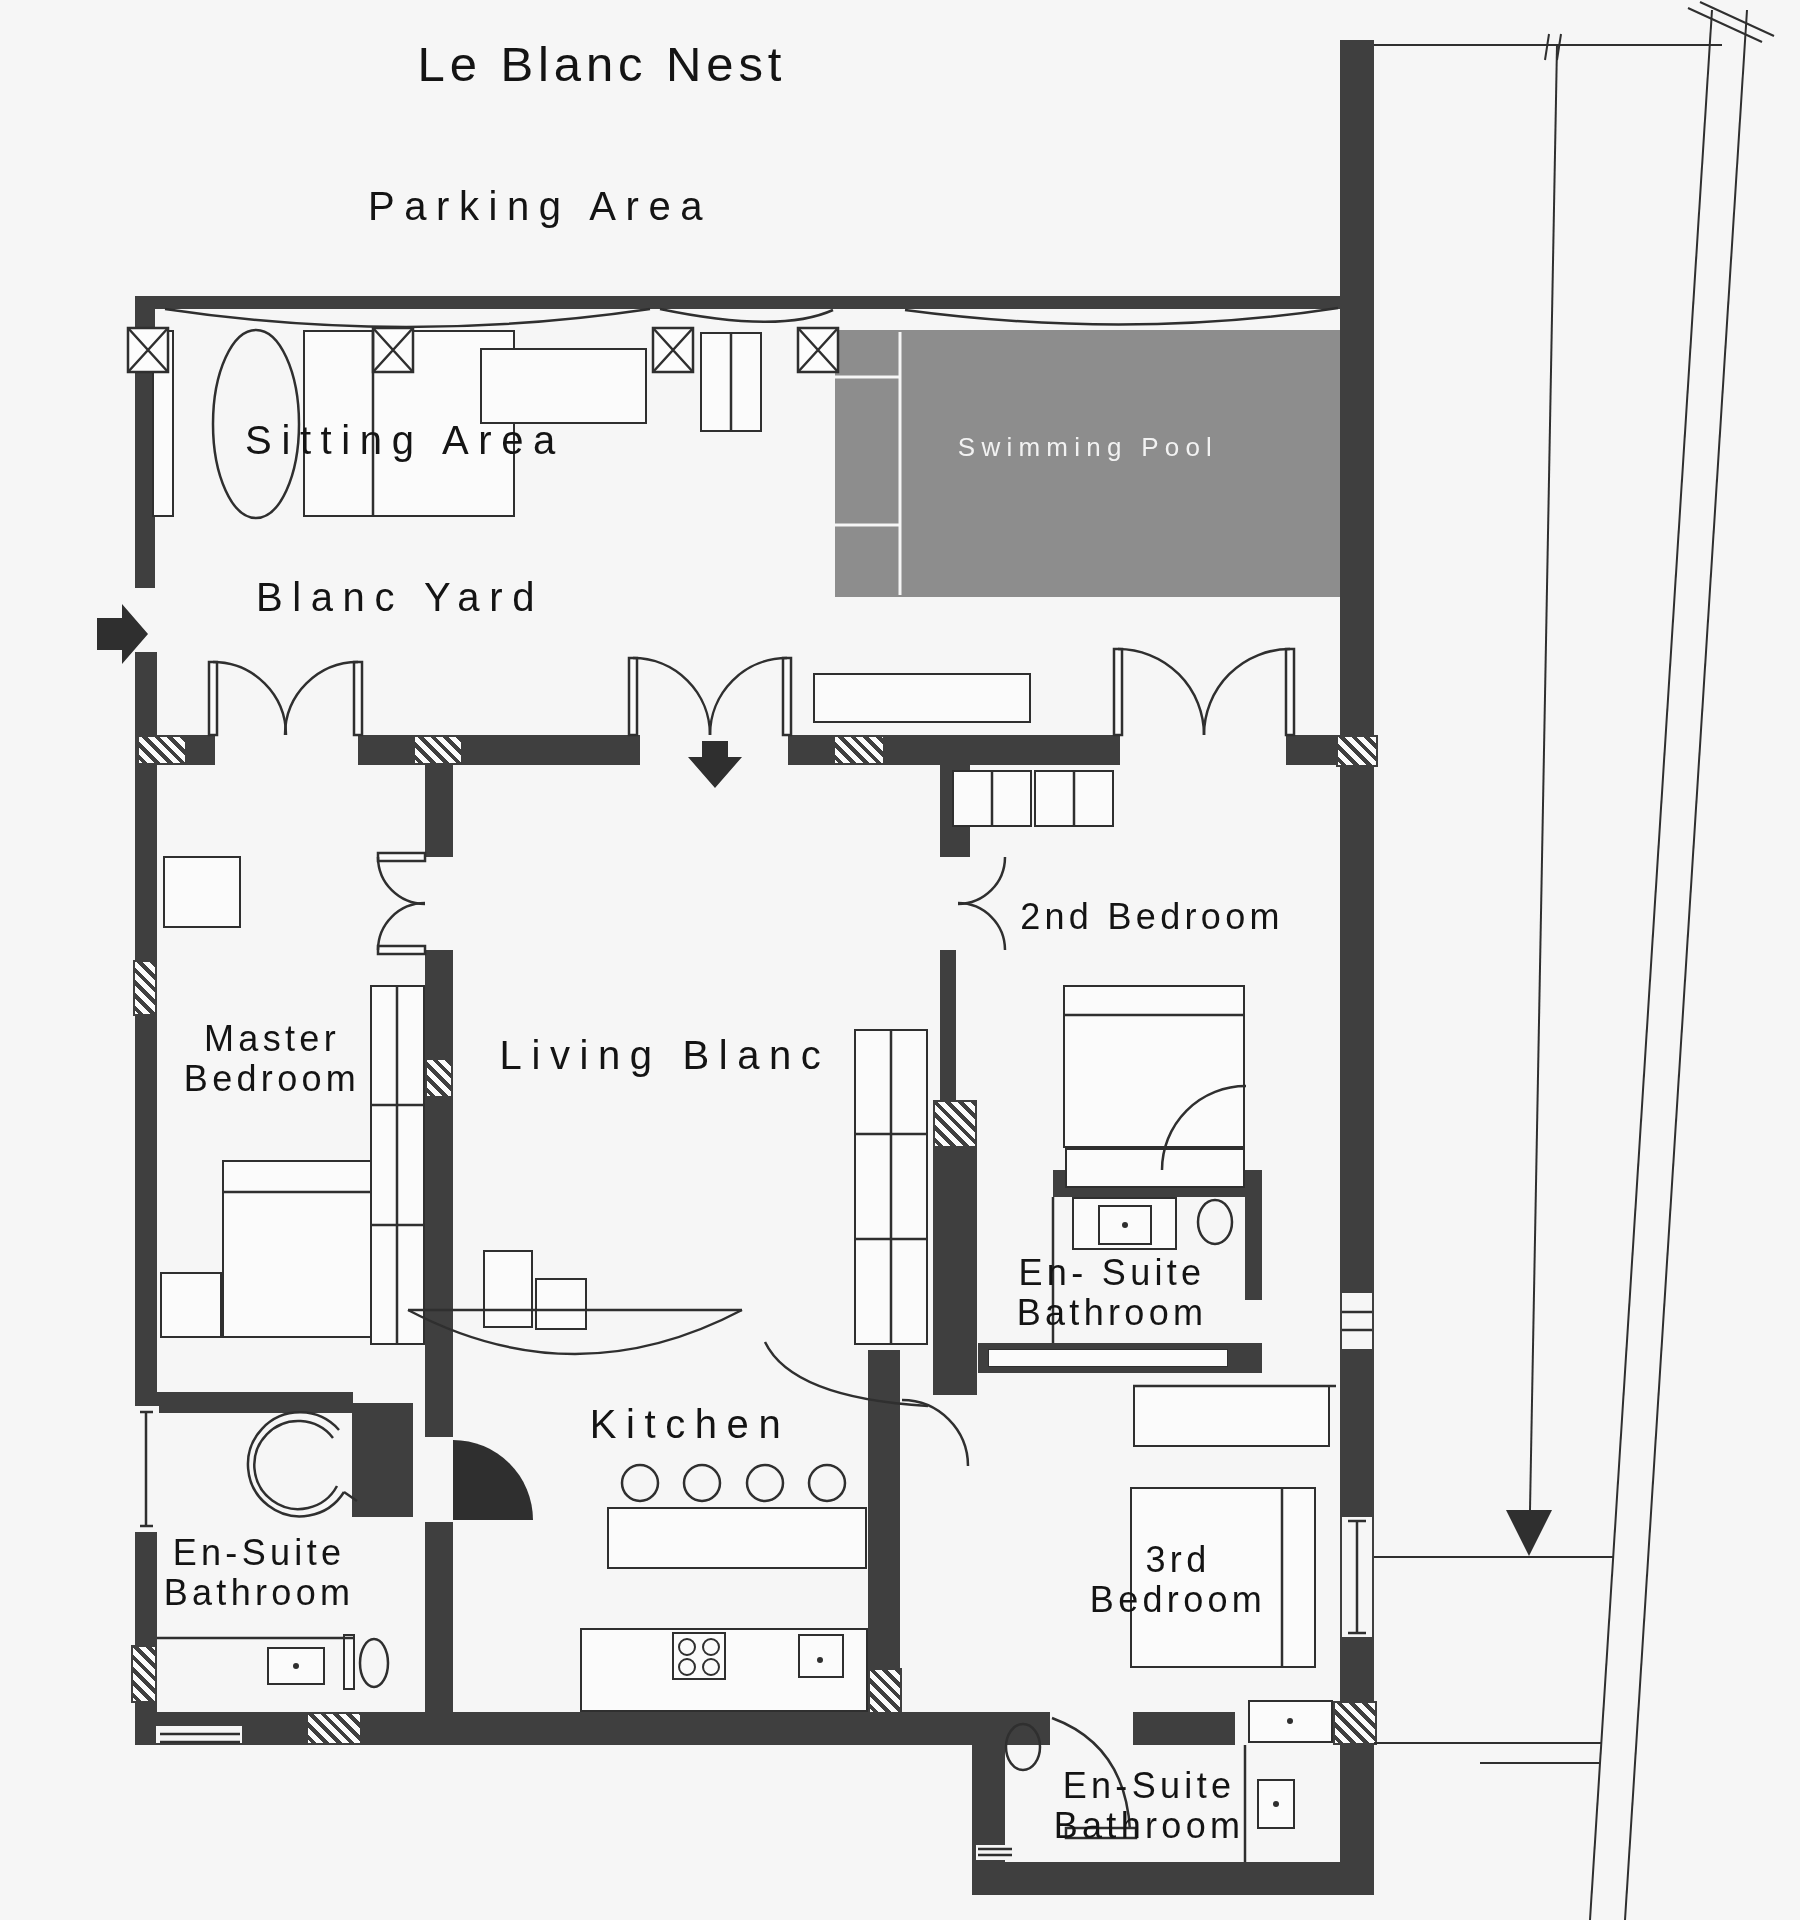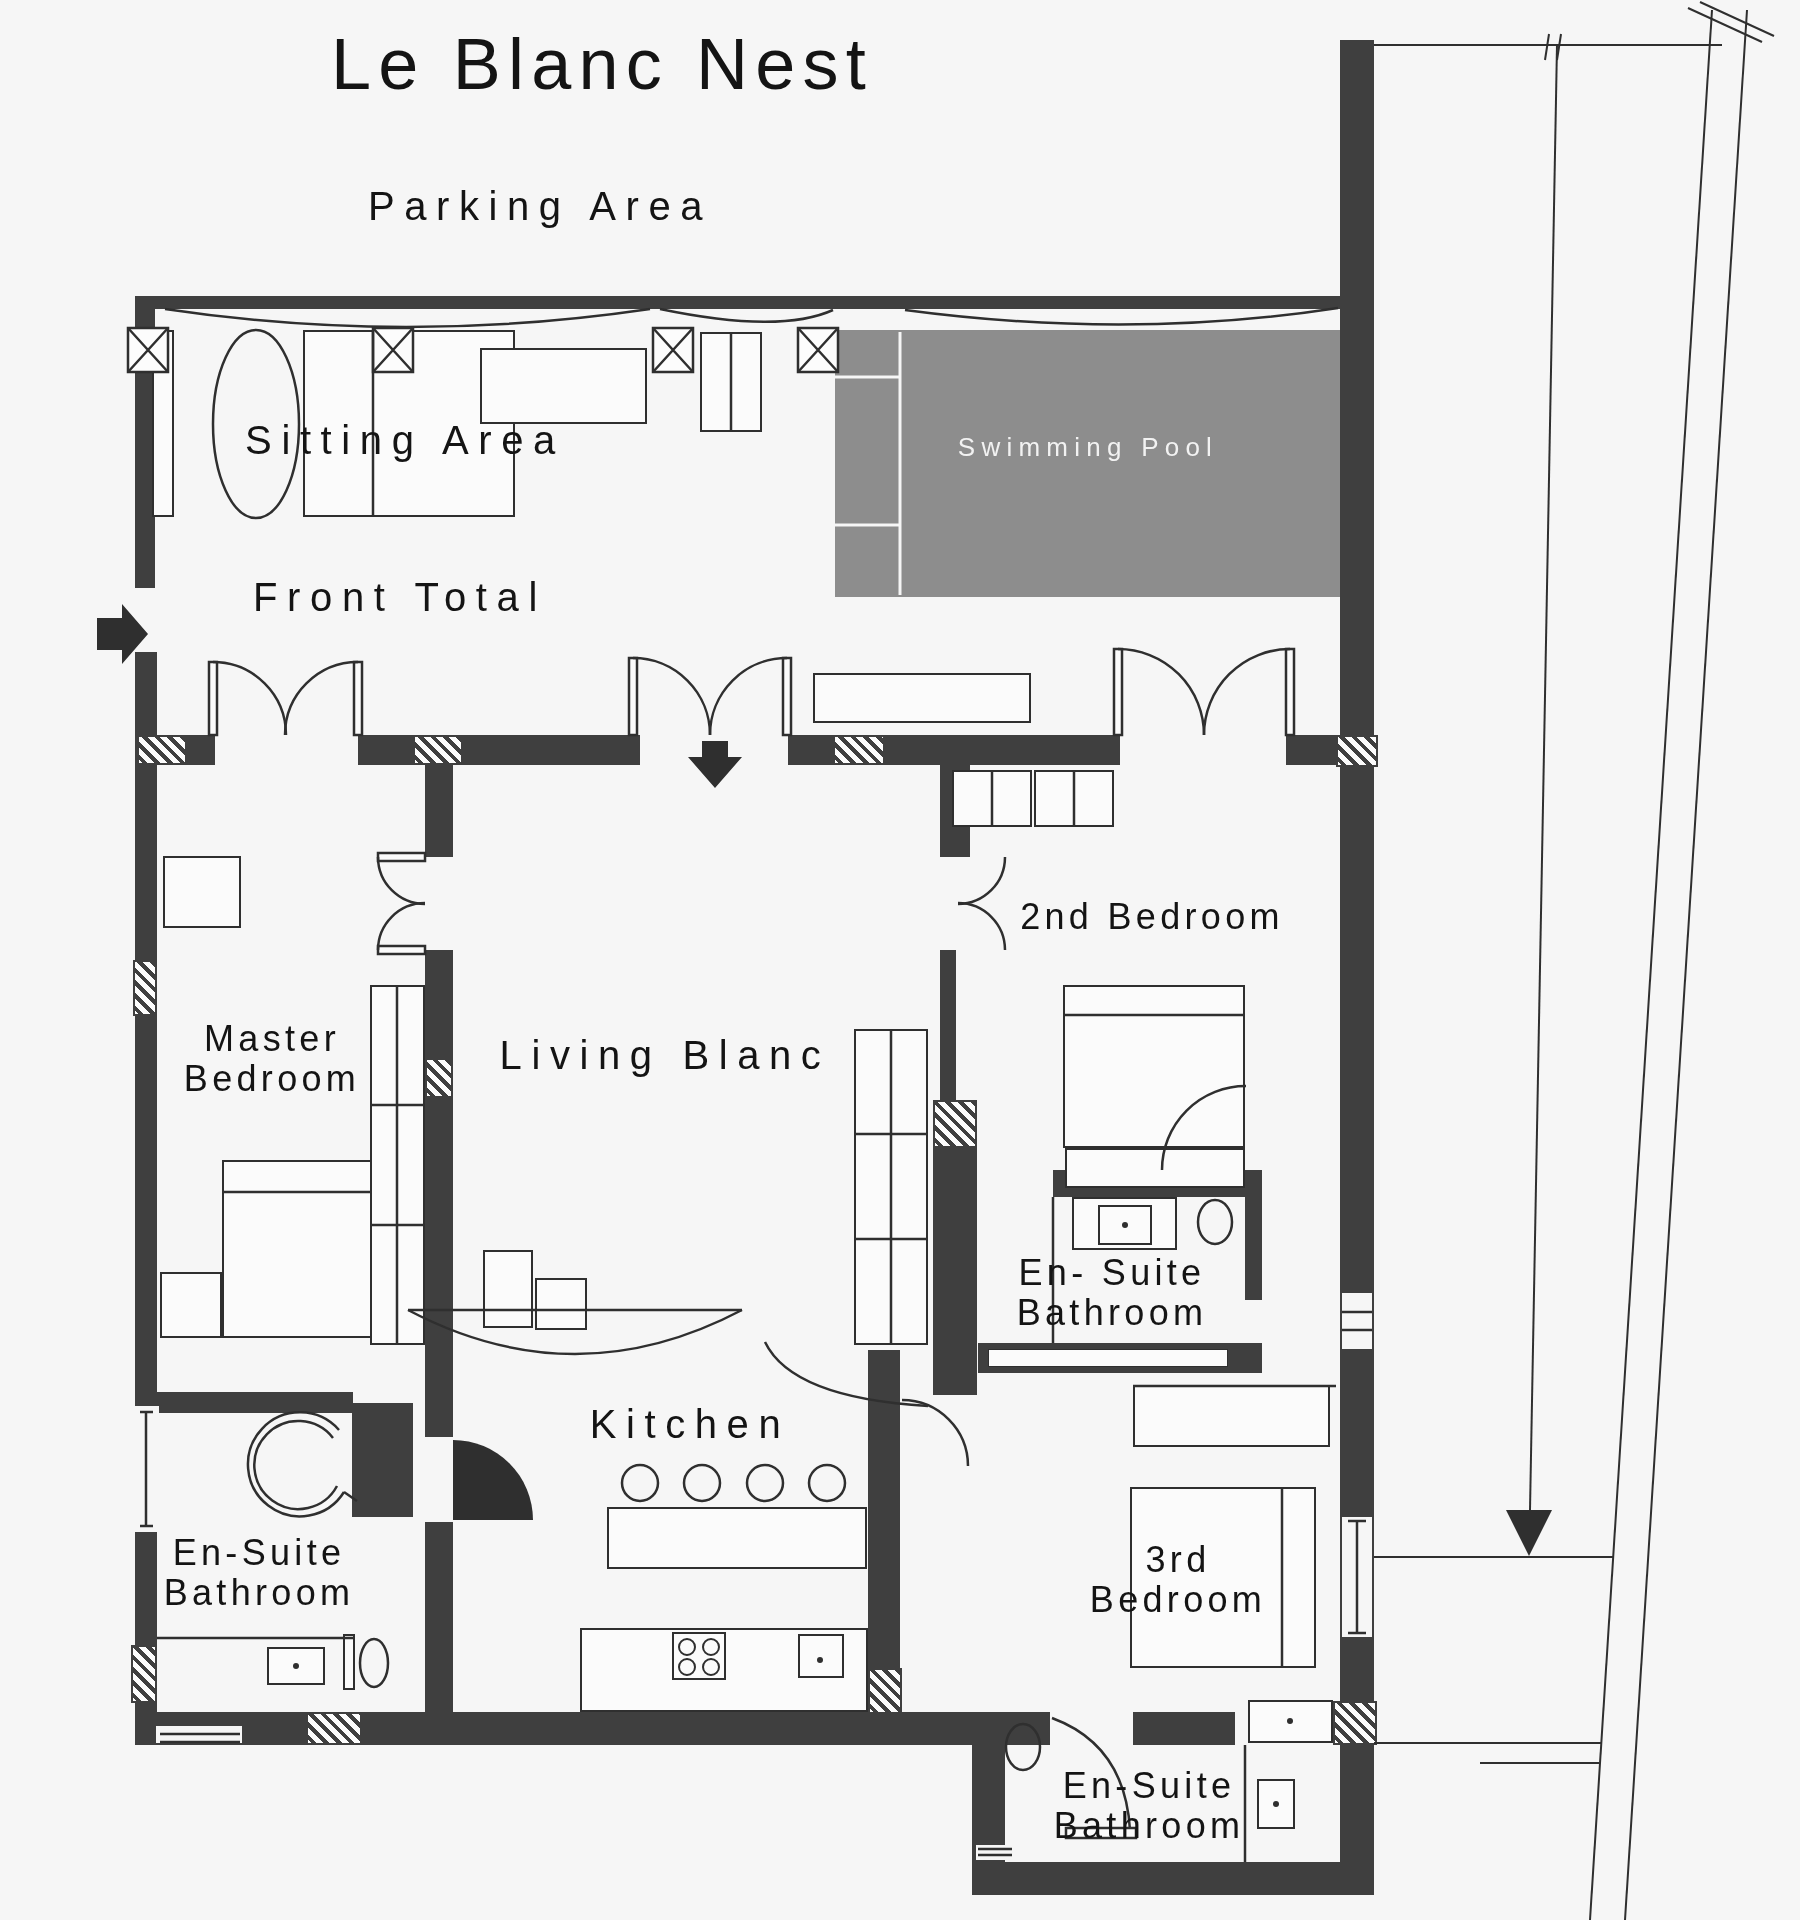--- a/index.html
+++ b/index.html
@@ -11,21 +11,21 @@
   .hx {position:absolute;background-color:#fcfcfc;
        background-image:repeating-linear-gradient(45deg,rgba(0,0,0,0) 0 5px,var(--wall,#3f3f3f) 5px 9px);
        box-shadow:inset 0 0 0 2px var(--wall,#3f3f3f);}
   .bx {position:absolute;background:#fbfbfb;border:2.5px solid var(--line,#2f2f2f);box-sizing:border-box;}
   .bxt{position:absolute;background:#fbfbfb;border:1.5px solid var(--line,#2f2f2f);box-sizing:border-box;}
   .pool{position:absolute;background:var(--pool,#8d8d8d);}
   svg.lines{position:absolute;left:0;top:0;color:var(--line,#2f2f2f);}
   .lbl{position:absolute;transform:translate(-50%,-50%);white-space:nowrap;
        font-size:26px;letter-spacing:.18em;color:var(--ink,#141414);text-align:center;}
   .lbl .ln{display:block;line-height:40px;}
-  .title{font-size:72px;letter-spacing:.1em;font-weight:500;}
+  .title{font-size:49px;letter-spacing:.1em;font-weight:500;}
   .small{font-size:40px;letter-spacing:.24em;}
   .room{font-size:36px;letter-spacing:.12em;}
   .poolTxt{color:var(--pooltext,#f2f2f2);letter-spacing:.24em;}
   .total{position:absolute;transform:translate(0,-50%);white-space:nowrap;
          font-size:37px;letter-spacing:.08em;color:var(--ink,#141414);}
 </style>
 </head>
 <body>
 
 <div class="plan">
@@ -275,21 +275,21 @@
 
     <g fill="currentColor" stroke="none">
       <polygon points="702,741 728,741 728,757 742,757 715,788 688,757 702,757"></polygon>
     </g>
   </svg>
 
   <div class="lbl title" style="left:602px;top:64px">Le Blanc Nest</div>
   <div class="lbl small" style="left:540px;top:206px">Parking Area</div>
   <div class="lbl small" style="left:405px;top:440px">Sitting Area</div>
   <div class="lbl poolTxt" style="left:1088px;top:447px">Swimming Pool</div>
-  <div class="lbl small" style="left:400px;top:597px">Front Total</div>
+  <div class="lbl small" style="left:400px;top:597px">Blanc Yard</div>
   <div class="lbl room" style="left:272px;top:1059px">
     <span class="ln">Master</span>
     <span class="ln">Bedroom</span>
   </div>
   <div class="lbl small" style="left:665px;top:1055px">Living Blanc</div>
   <div class="lbl room" style="left:1152px;top:917px">2nd Bedroom</div>
   <div class="lbl room" style="left:1112px;top:1293px">
     <span class="ln">En- Suite</span>
     <span class="ln">Bathroom</span>
   </div>

